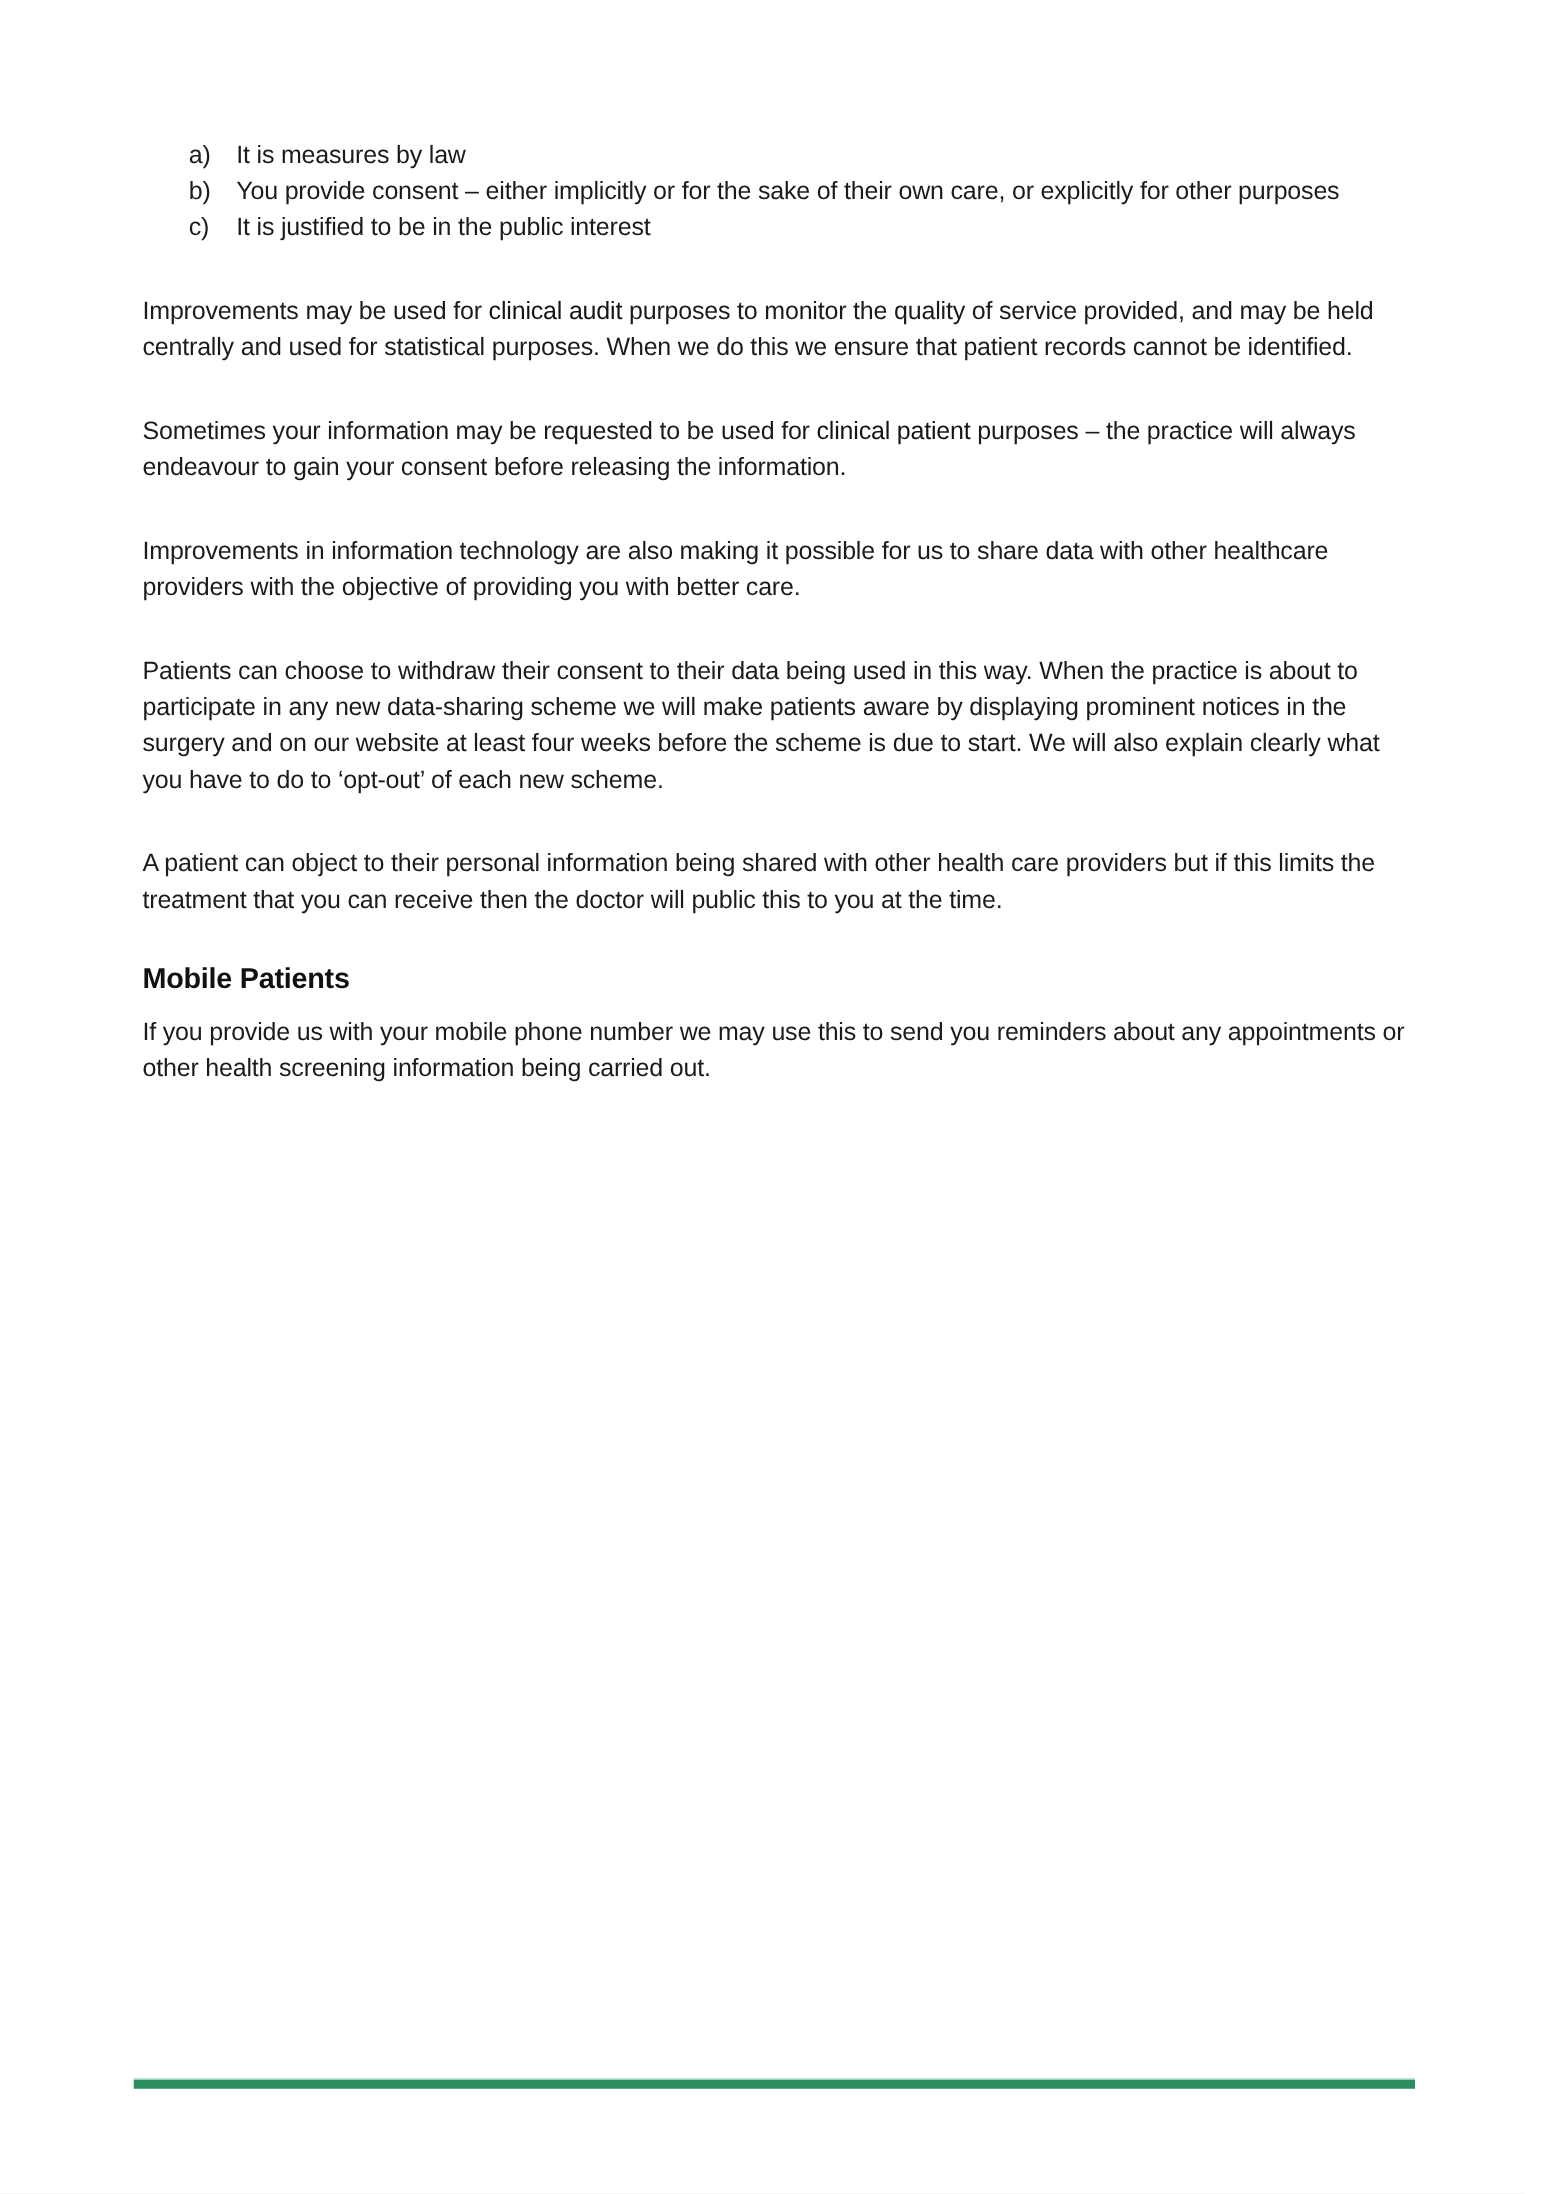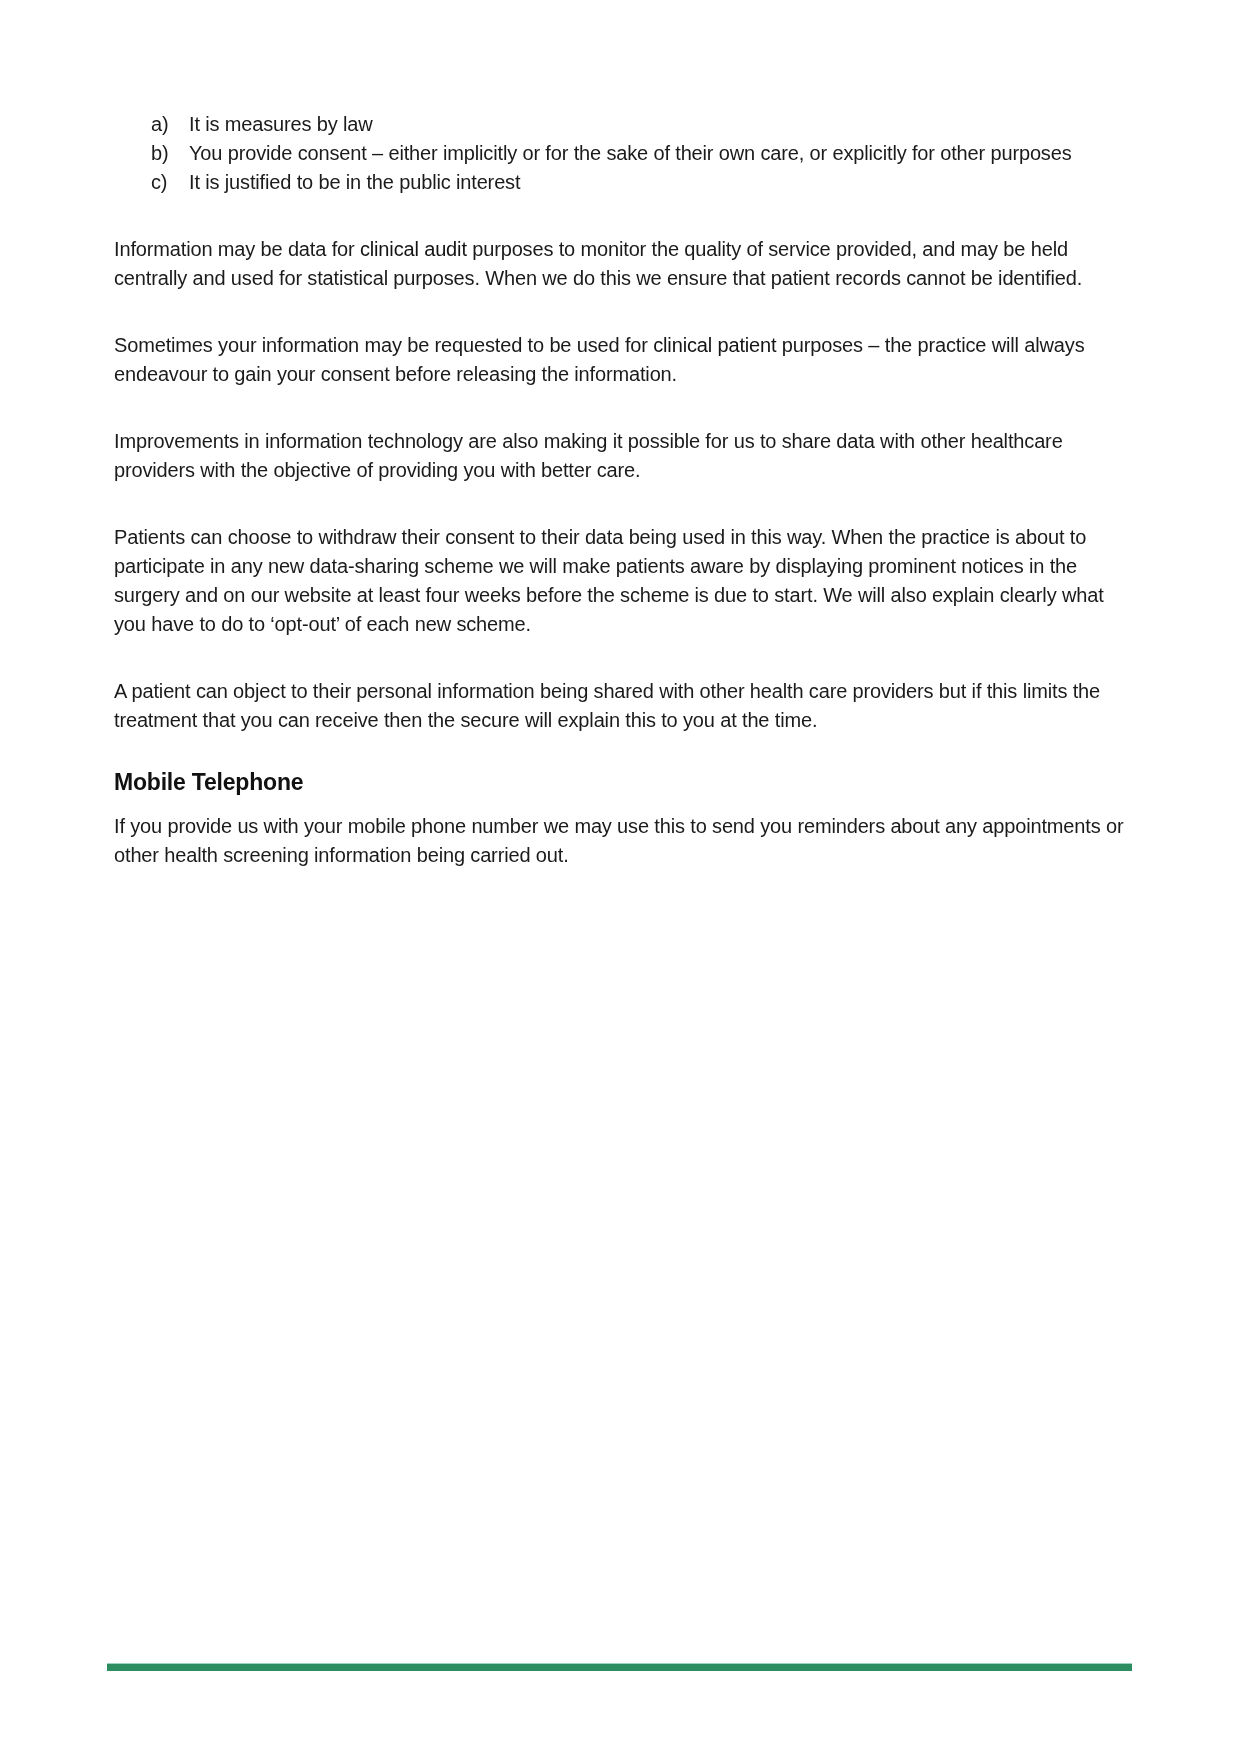--- a/index.html
+++ b/index.html
@@ -61,30 +61,30 @@
         <span class="li-marker">b)</span>
         <span class="li-text">You provide consent – either implicitly or for the sake of their own care, or explicitly for other purposes</span>
       </li>
       <li>
         <span class="li-marker">c)</span>
         <span class="li-text">It is justified to be in the public interest</span>
       </li>
     </ol>
 
 
-    <p class="para"><span>Information may be data for </span><strong>clinical audit</strong><span> purposes to monitor the quality of service provided, and may be held centrally and used for statistical purposes. When we do this we ensure that patient records cannot be identified.</span></p>
+    <p class="para"><span>Improvements may be used for </span><strong>clinical audit</strong><span> purposes to monitor the quality of service provided, and may be held centrally and used for statistical purposes. When we do this we ensure that patient records cannot be identified.</span></p>
 
     <p class="para"><span>Sometimes your information may be requested to be used for </span><strong>clinical patient</strong><span> purposes – the practice will always endeavour to gain your consent before releasing the information.</span></p>
 
     <p class="para">Improvements in information technology are also making it possible for us to share data with other healthcare providers with the objective of providing you with better care.</p>
 
     <p class="para">Patients can choose to withdraw their consent to their data being used in this way. When the practice is about to participate in any new data-sharing scheme we will make patients aware by displaying prominent notices in the surgery and on our website at least four weeks before the scheme is due to start. We will also explain clearly what you have to do to ‘opt-out’ of each new scheme.</p>
 
-    <p class="para">A patient can object to their personal information being shared with other health care providers but if this limits the treatment that you can receive then the secure will explain this to you at the time.</p>
+    <p class="para">A patient can object to their personal information being shared with other health care providers but if this limits the treatment that you can receive then the doctor will public this to you at the time.</p>
 
-    <h2 class="section-heading">Mobile Telephone</h2>
+    <h2 class="section-heading">Mobile Patients</h2>
 
     <p class="para after-heading">If you provide us with your mobile phone number we may use this to send you reminders about any appointments or other health screening information being carried out.</p>
 
   </div>
 
   <div class="footer-divider" style="background-color: rgb(46, 140, 97);"></div>
 </div>
 
 </body></html>

